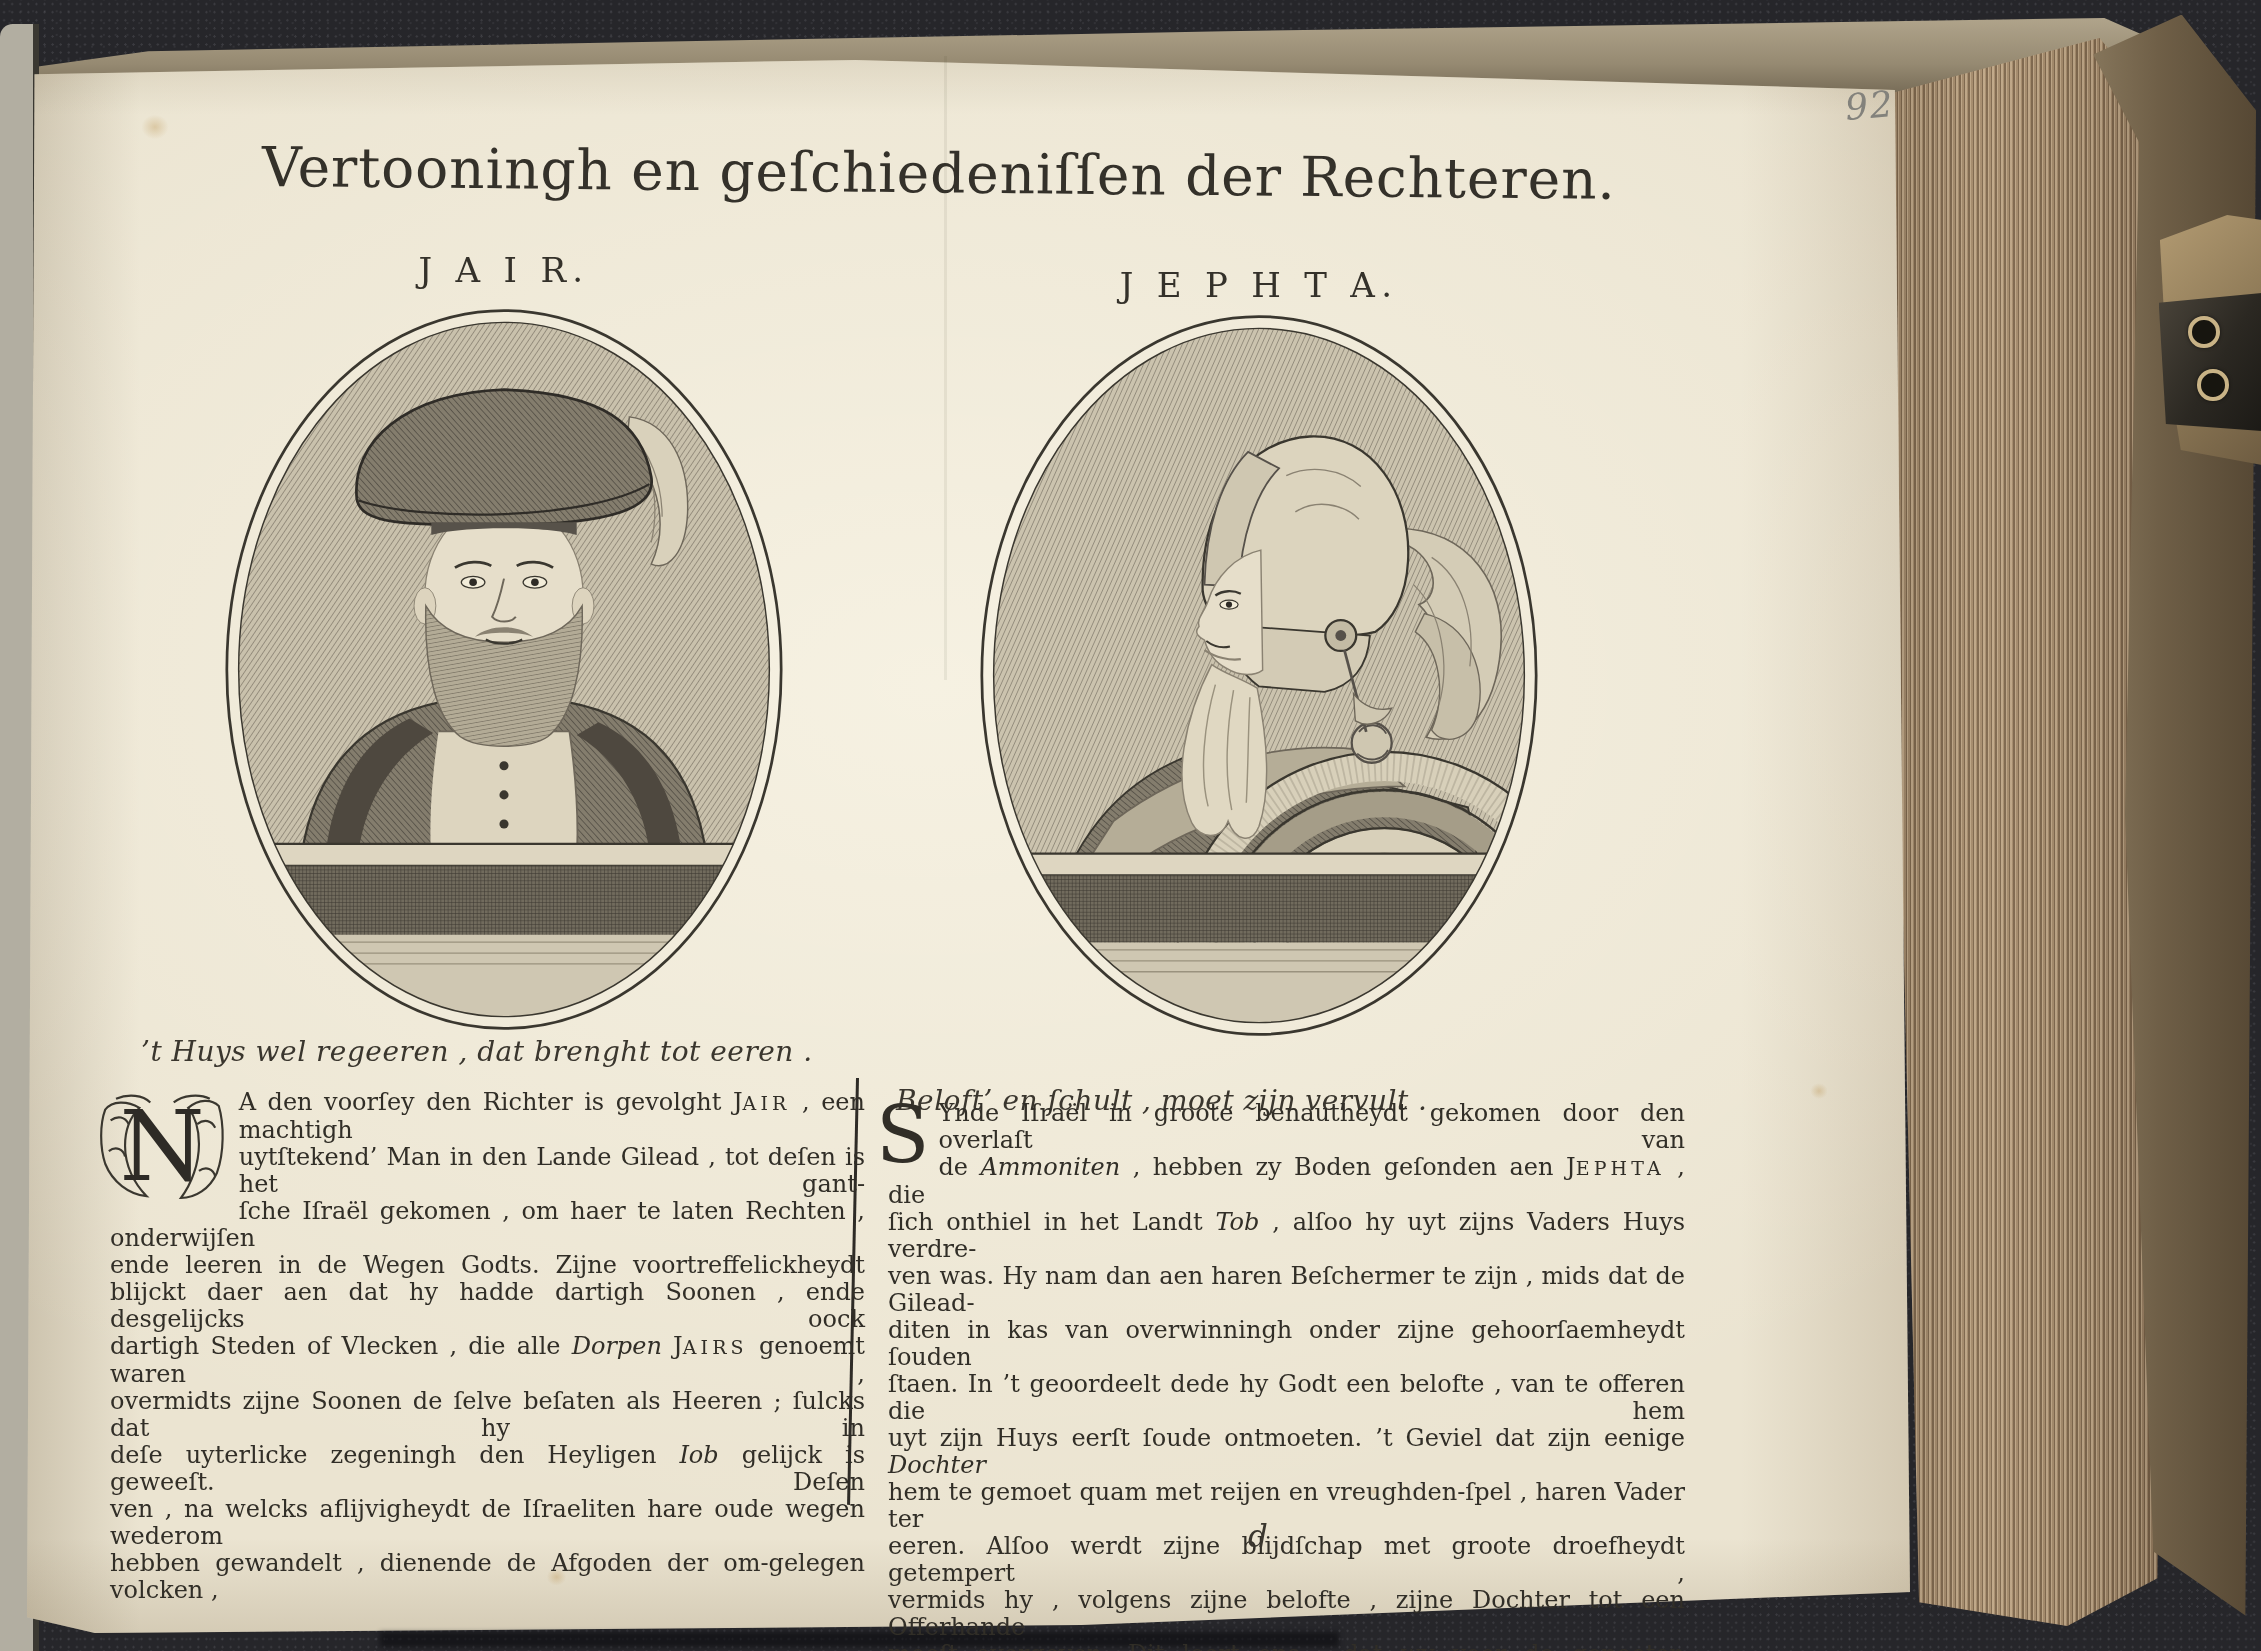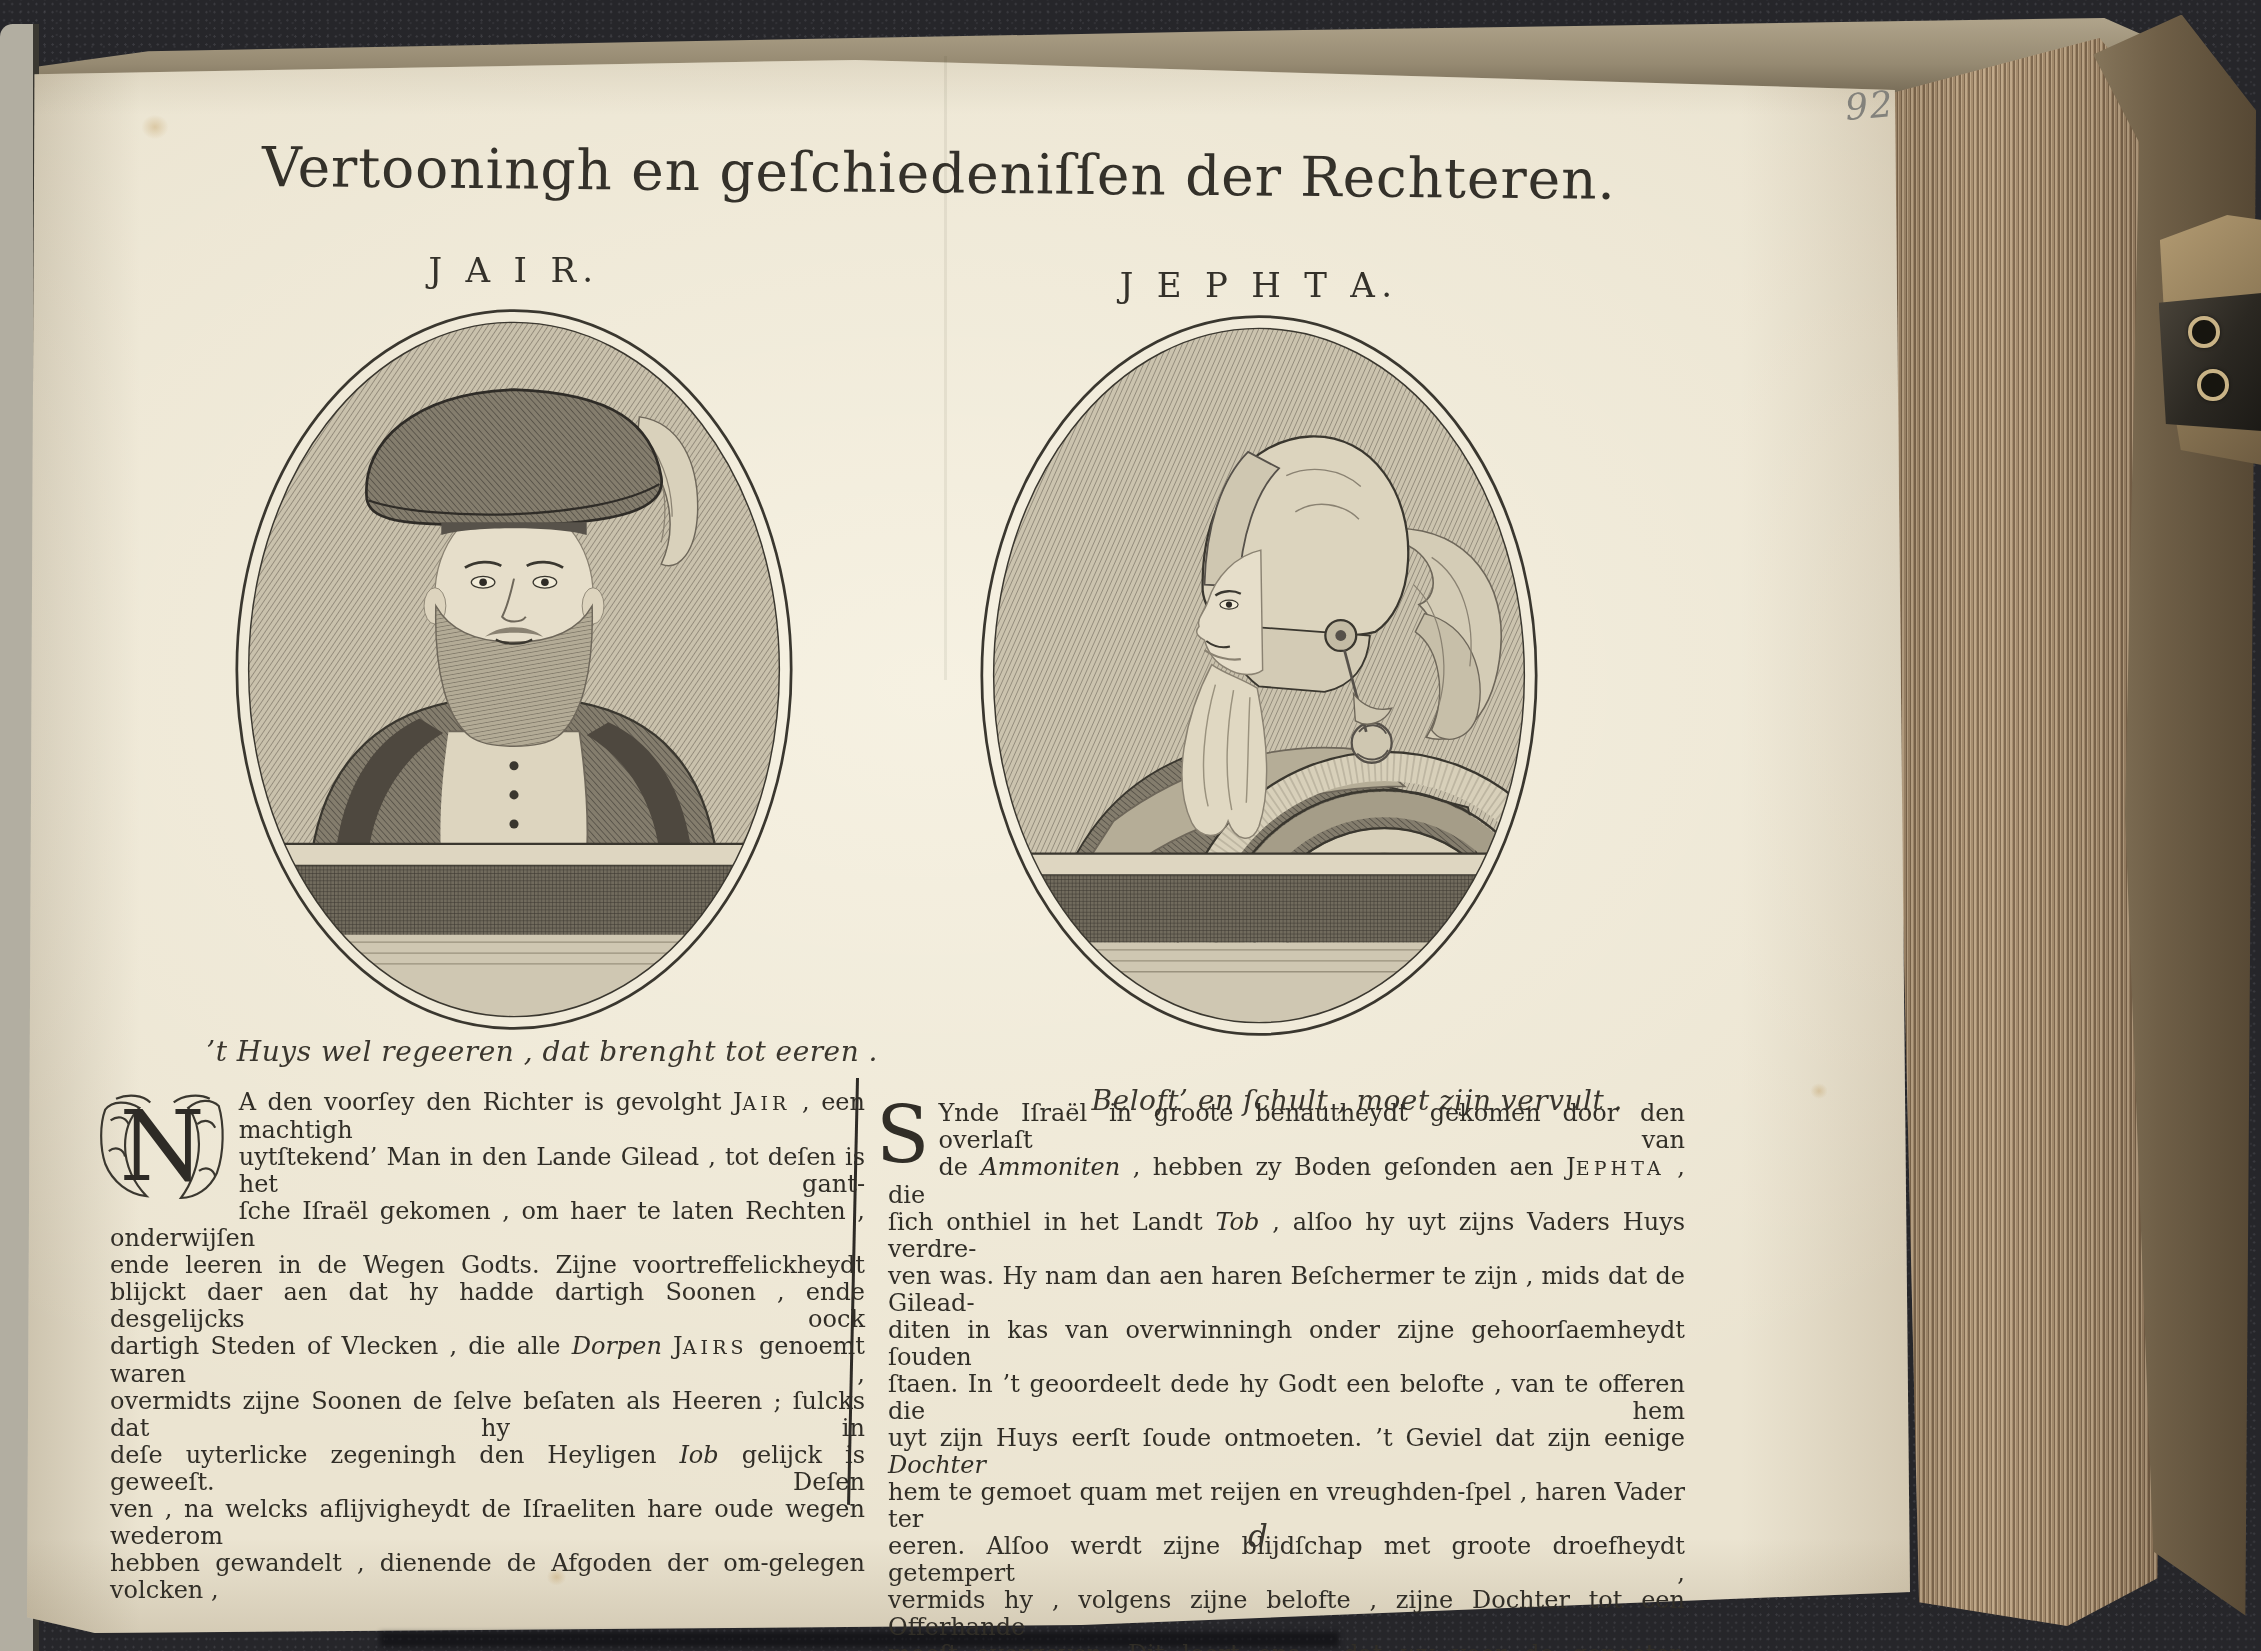--- a/index.html
+++ b/index.html
@@ -62,28 +62,28 @@
   
   #folio{left:1845px;top:85px;font-size:36px;font-style:italic;color:#83827c;
     transform:rotate(-5deg);letter-spacing:1.8px;}
 
   
   #title{left:262px;top:141px;width:1274px;text-align:center;font-size:55px;
     color:#34312a;letter-spacing:0.9px;transform:rotate(.55deg);white-space:nowrap;}
 
   
   .figure{width:564px;}
-  #fig-left{left:232px;top:250px;height:859px;}
+  #fig-left{left:222px;top:250px;height:859px;}
   #fig-right{left:977px;top:250px;height:859px;}
   .fig-heading{left:0;top:0;width:100%;text-align:center;font-size:34px;color:#34312a;
     letter-spacing:6.3px;white-space:nowrap;}
   #fig-right .fig-heading{top:14.5px;}
   .fig-art{left:0;top:56px;width:564px;height:727px;}
   #fig-right .fig-art{top:62px;}
-  .fig-caption{left:-81px;top:785px;width:727px;text-align:right;font-size:28px;
+  .fig-caption{left:-81px;top:785px;width:727px;text-align:left;font-size:28px;
     font-style:italic;color:#3a362e;white-space:nowrap;letter-spacing:0.5px;}
   #fig-right .fig-caption{top:800px;margin-top:34px;}
 
   
   .col{font-size:24px;line-height:27px;color:#312e27;}
   #col-left{left:98px;top:1089px;width:767px;}
   #col-right{left:876px;top:1100px;width:809px;}
   .tline{text-align:justify;text-align-last:justify;white-space:normal;margin-left:12px;}
   .tline:last-child{text-align-last:left;}
   .tline i{font-style:italic;}

